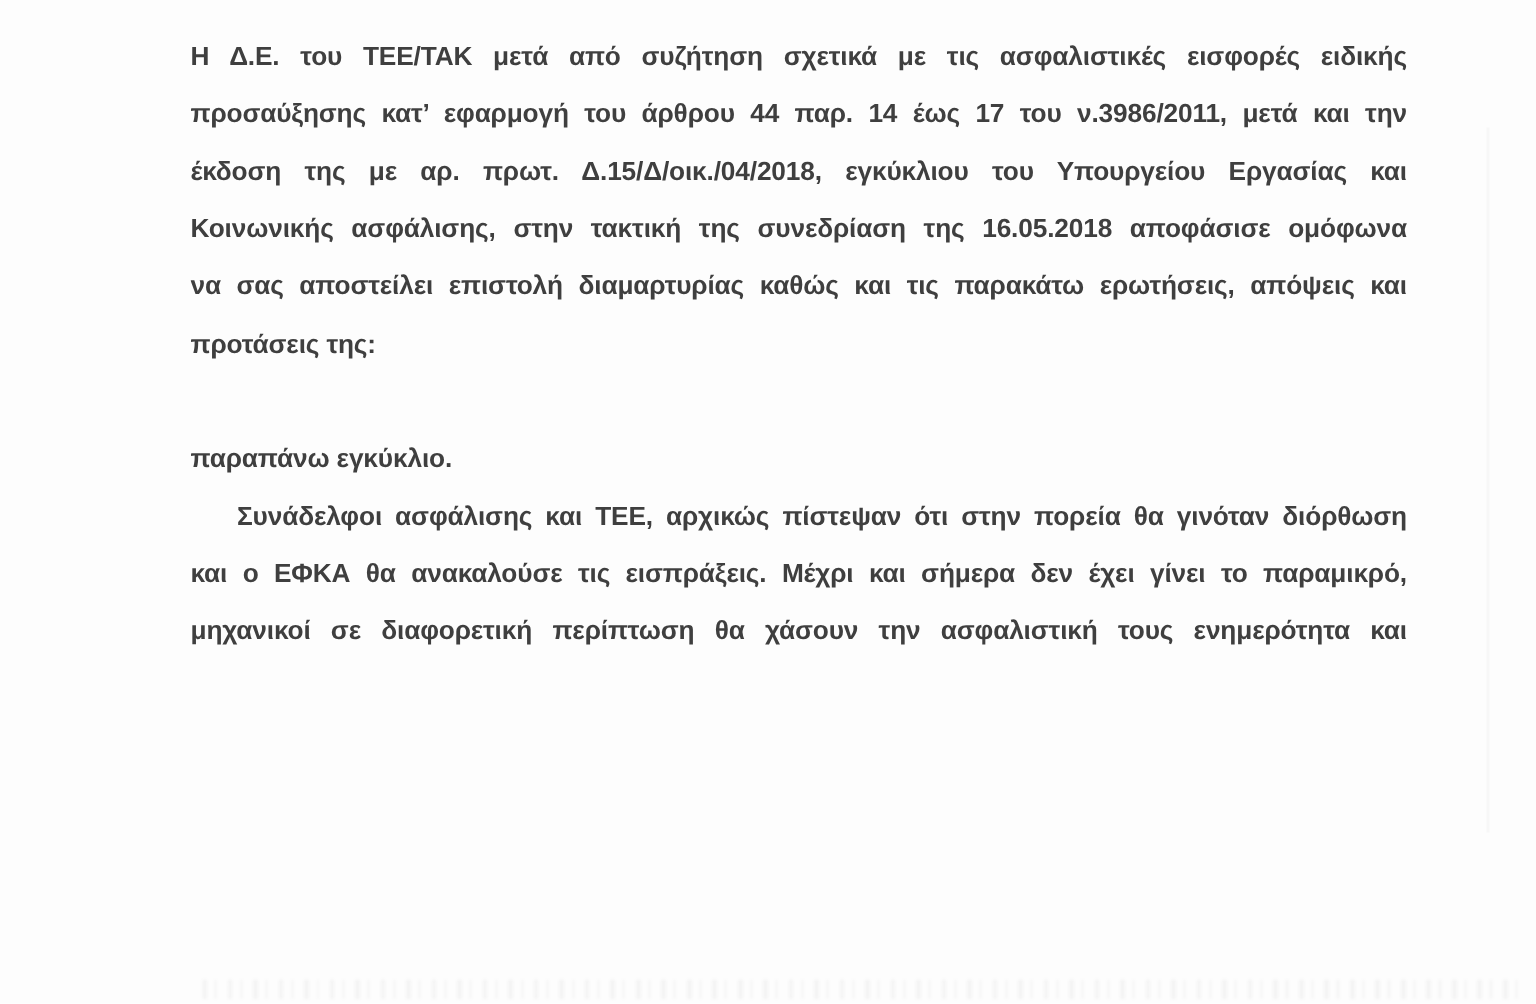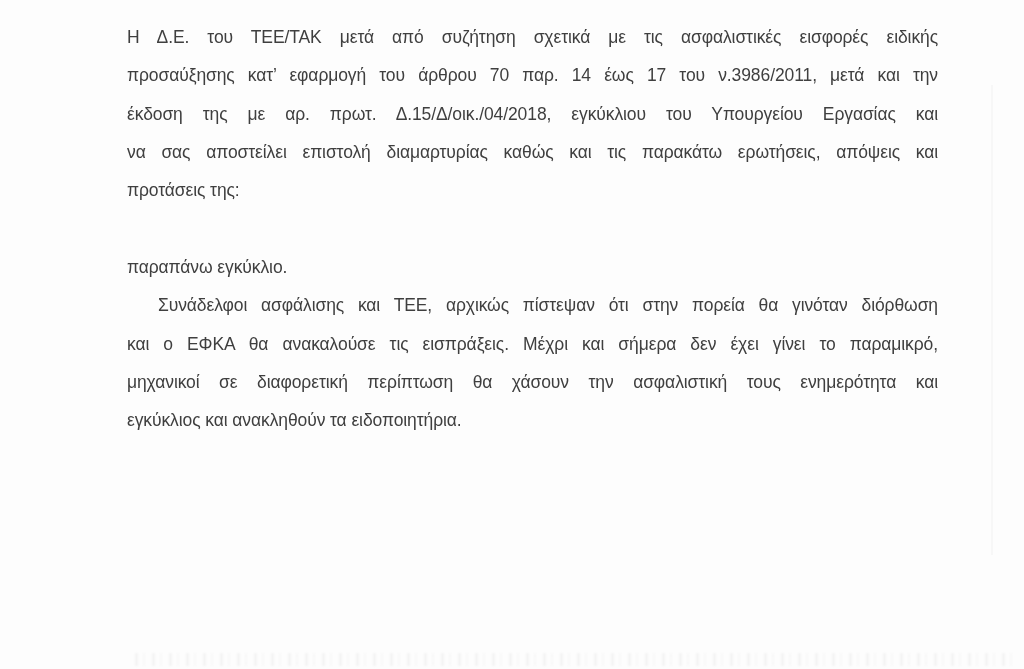--- a/index.html
+++ b/index.html
@@ -18,21 +18,21 @@
     position: absolute;
     left: 127px;
     top: 0;
     width: 811px;
     padding-top: 18px;
     color: #3f3f3f;
     font-size: 17.5px;
     line-height: 38.35px;
     letter-spacing: -0.1px;
   }
-  .para { margin: 0; padding: 0; }
+  .para { margin: 0; padding: 0; font-weight: bold; }
   .para.gap-before { margin-top: 38.35px; }
   .line {
     height: 38.35px;
     overflow: hidden;
     text-align: justify;
     text-align-last: left;
     white-space: normal;
   }
   .line.j { text-align-last: justify; }
   .line.indent-wide { padding-left: 80px; }
@@ -62,34 +62,34 @@
   }
 </style>
 </head>
 <body>
 
 <div class="page">
   <div class="textblock">
 
     <div class="para">
       <div class="line j">Η Δ.Ε. του ΤΕΕ/ΤΑΚ μετά από συζήτηση σχετικά με τις ασφαλιστικές εισφορές ειδικής</div>
-      <div class="line j">προσαύξησης κατ’ εφαρμογή του άρθρου 70 παρ. 14 έως 17 του ν.3986/2011, μετά και την</div>
+      <div class="line j">προσαύξησης κατ’ εφαρμογή του άρθρου 44 παρ. 14 έως 17 του ν.3986/2011, μετά και την</div>
       <div class="line j">έκδοση της με αρ. πρωτ. Δ.15/Δ/οικ./04/2018, εγκύκλιου του Υπουργείου Εργασίας και</div>
+      <div class="line j">Κοινωνικής ασφάλισης, στην τακτική της συνεδρίαση της 16.05.2018 αποφάσισε ομόφωνα</div>
       <div class="line j">να σας αποστείλει επιστολή διαμαρτυρίας καθώς και τις παρακάτω ερωτήσεις, απόψεις και</div>
       <div class="line">προτάσεις της:</div>
     </div>
 
     <div class="para gap-before">
       <div class="line">παραπάνω εγκύκλιο.</div>
     </div>
 
     <div class="para">
       <div class="line j indent-narrow">Συνάδελφοι ασφάλισης και ΤΕΕ, αρχικώς πίστεψαν ότι στην πορεία θα γινόταν διόρθωση</div>
       <div class="line j">και ο ΕΦΚΑ θα ανακαλούσε τις εισπράξεις. Μέχρι και σήμερα δεν έχει γίνει το παραμικρό,</div>
       <div class="line j">μηχανικοί σε διαφορετική περίπτωση θα χάσουν την ασφαλιστική τους ενημερότητα και</div>
-      <div class="line">εγκύκλιος και ανακληθούν τα ειδοποιητήρια.</div>
     </div>
 
   </div>
 
   <div class="artifact-bottom"></div>
   <div class="artifact-streak"></div>
 </div>
 
 </body></html>

